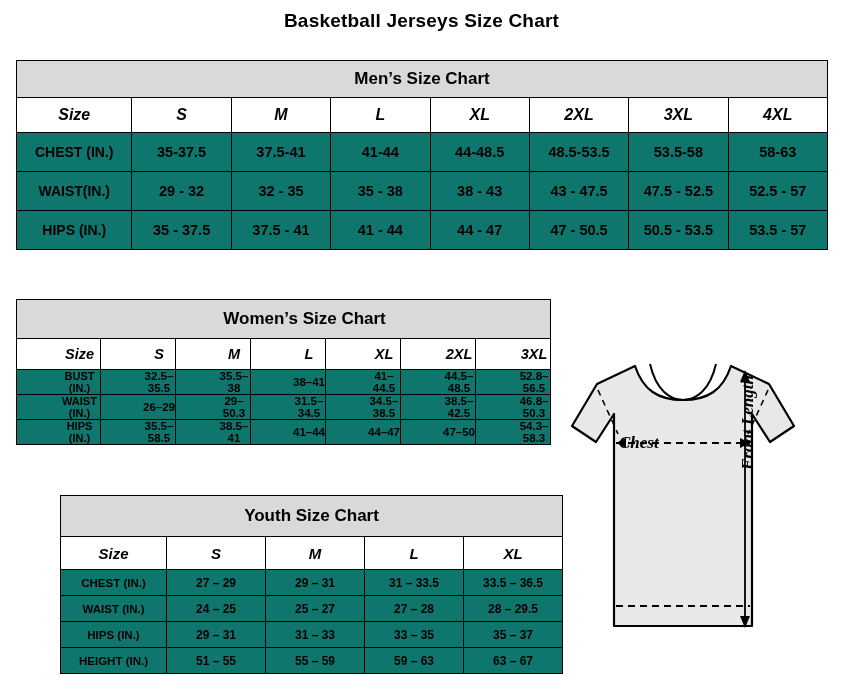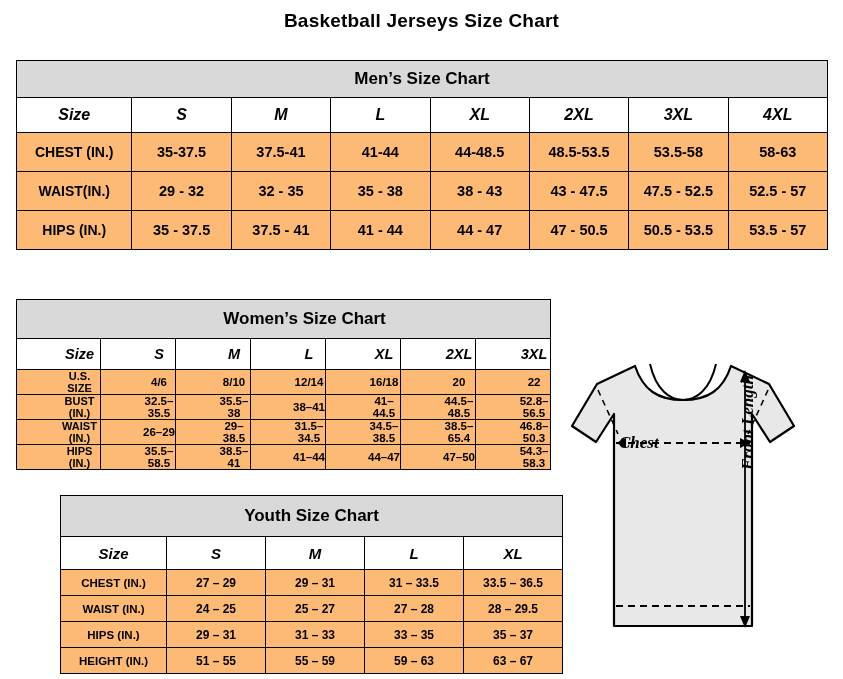--- a/index.html
+++ b/index.html
@@ -20,21 +20,21 @@
     font-size: 19px;
     font-weight: bold;
     margin: 10px 0 0 0;
     letter-spacing: 0.2px;
   }
 
   
   table.sz {
     border-collapse: collapse;
     table-layout: fixed;
-    background: #fdba74;
+    background: #0f766e;
   }
   table.sz td, table.sz th {
     border: 1px solid #000000;
     text-align: center;
     vertical-align: middle;
     font-weight: bold;
     padding: 0;
   }
   .cap {
     background: #d9d9d9;
@@ -204,44 +204,35 @@
       <tr class="hdrrow">
         <td class="hdr">Size</td>
         <td class="hdr">S</td>
         <td class="hdr">M</td>
         <td class="hdr">L</td>
         <td class="hdr">XL</td>
         <td class="hdr">2XL</td>
         <td class="hdr">3XL</td>
       </tr>
       <tr>
-        <td class="rowlab">U.S. SIZE</td>
-        <td>4/6</td>
-        <td>8/10</td>
-        <td>12/14</td>
-        <td>16/18</td>
-        <td>20</td>
-        <td>22</td>
-      </tr>
-      <tr>
         <td class="rowlab">BUST  (IN.)</td>
         <td>32.5–35.5</td>
         <td>35.5–38</td>
         <td>38–41</td>
         <td>41–44.5</td>
         <td>44.5–48.5</td>
         <td>52.8–56.5</td>
       </tr>
       <tr>
         <td class="rowlab">WAIST  (IN.)</td>
         <td>26–29</td>
-        <td>29–38.5</td>
+        <td>29–50.3</td>
         <td>31.5–34.5</td>
         <td>34.5–38.5</td>
-        <td>38.5–65.4</td>
+        <td>38.5–42.5</td>
         <td>46.8–50.3</td>
       </tr>
       <tr>
         <td class="rowlab">HIPS  (IN.)</td>
         <td>35.5–58.5</td>
         <td>38.5–41</td>
         <td>41–44</td>
         <td>44–47</td>
         <td>47–50</td>
         <td>54.3–58.3</td>

